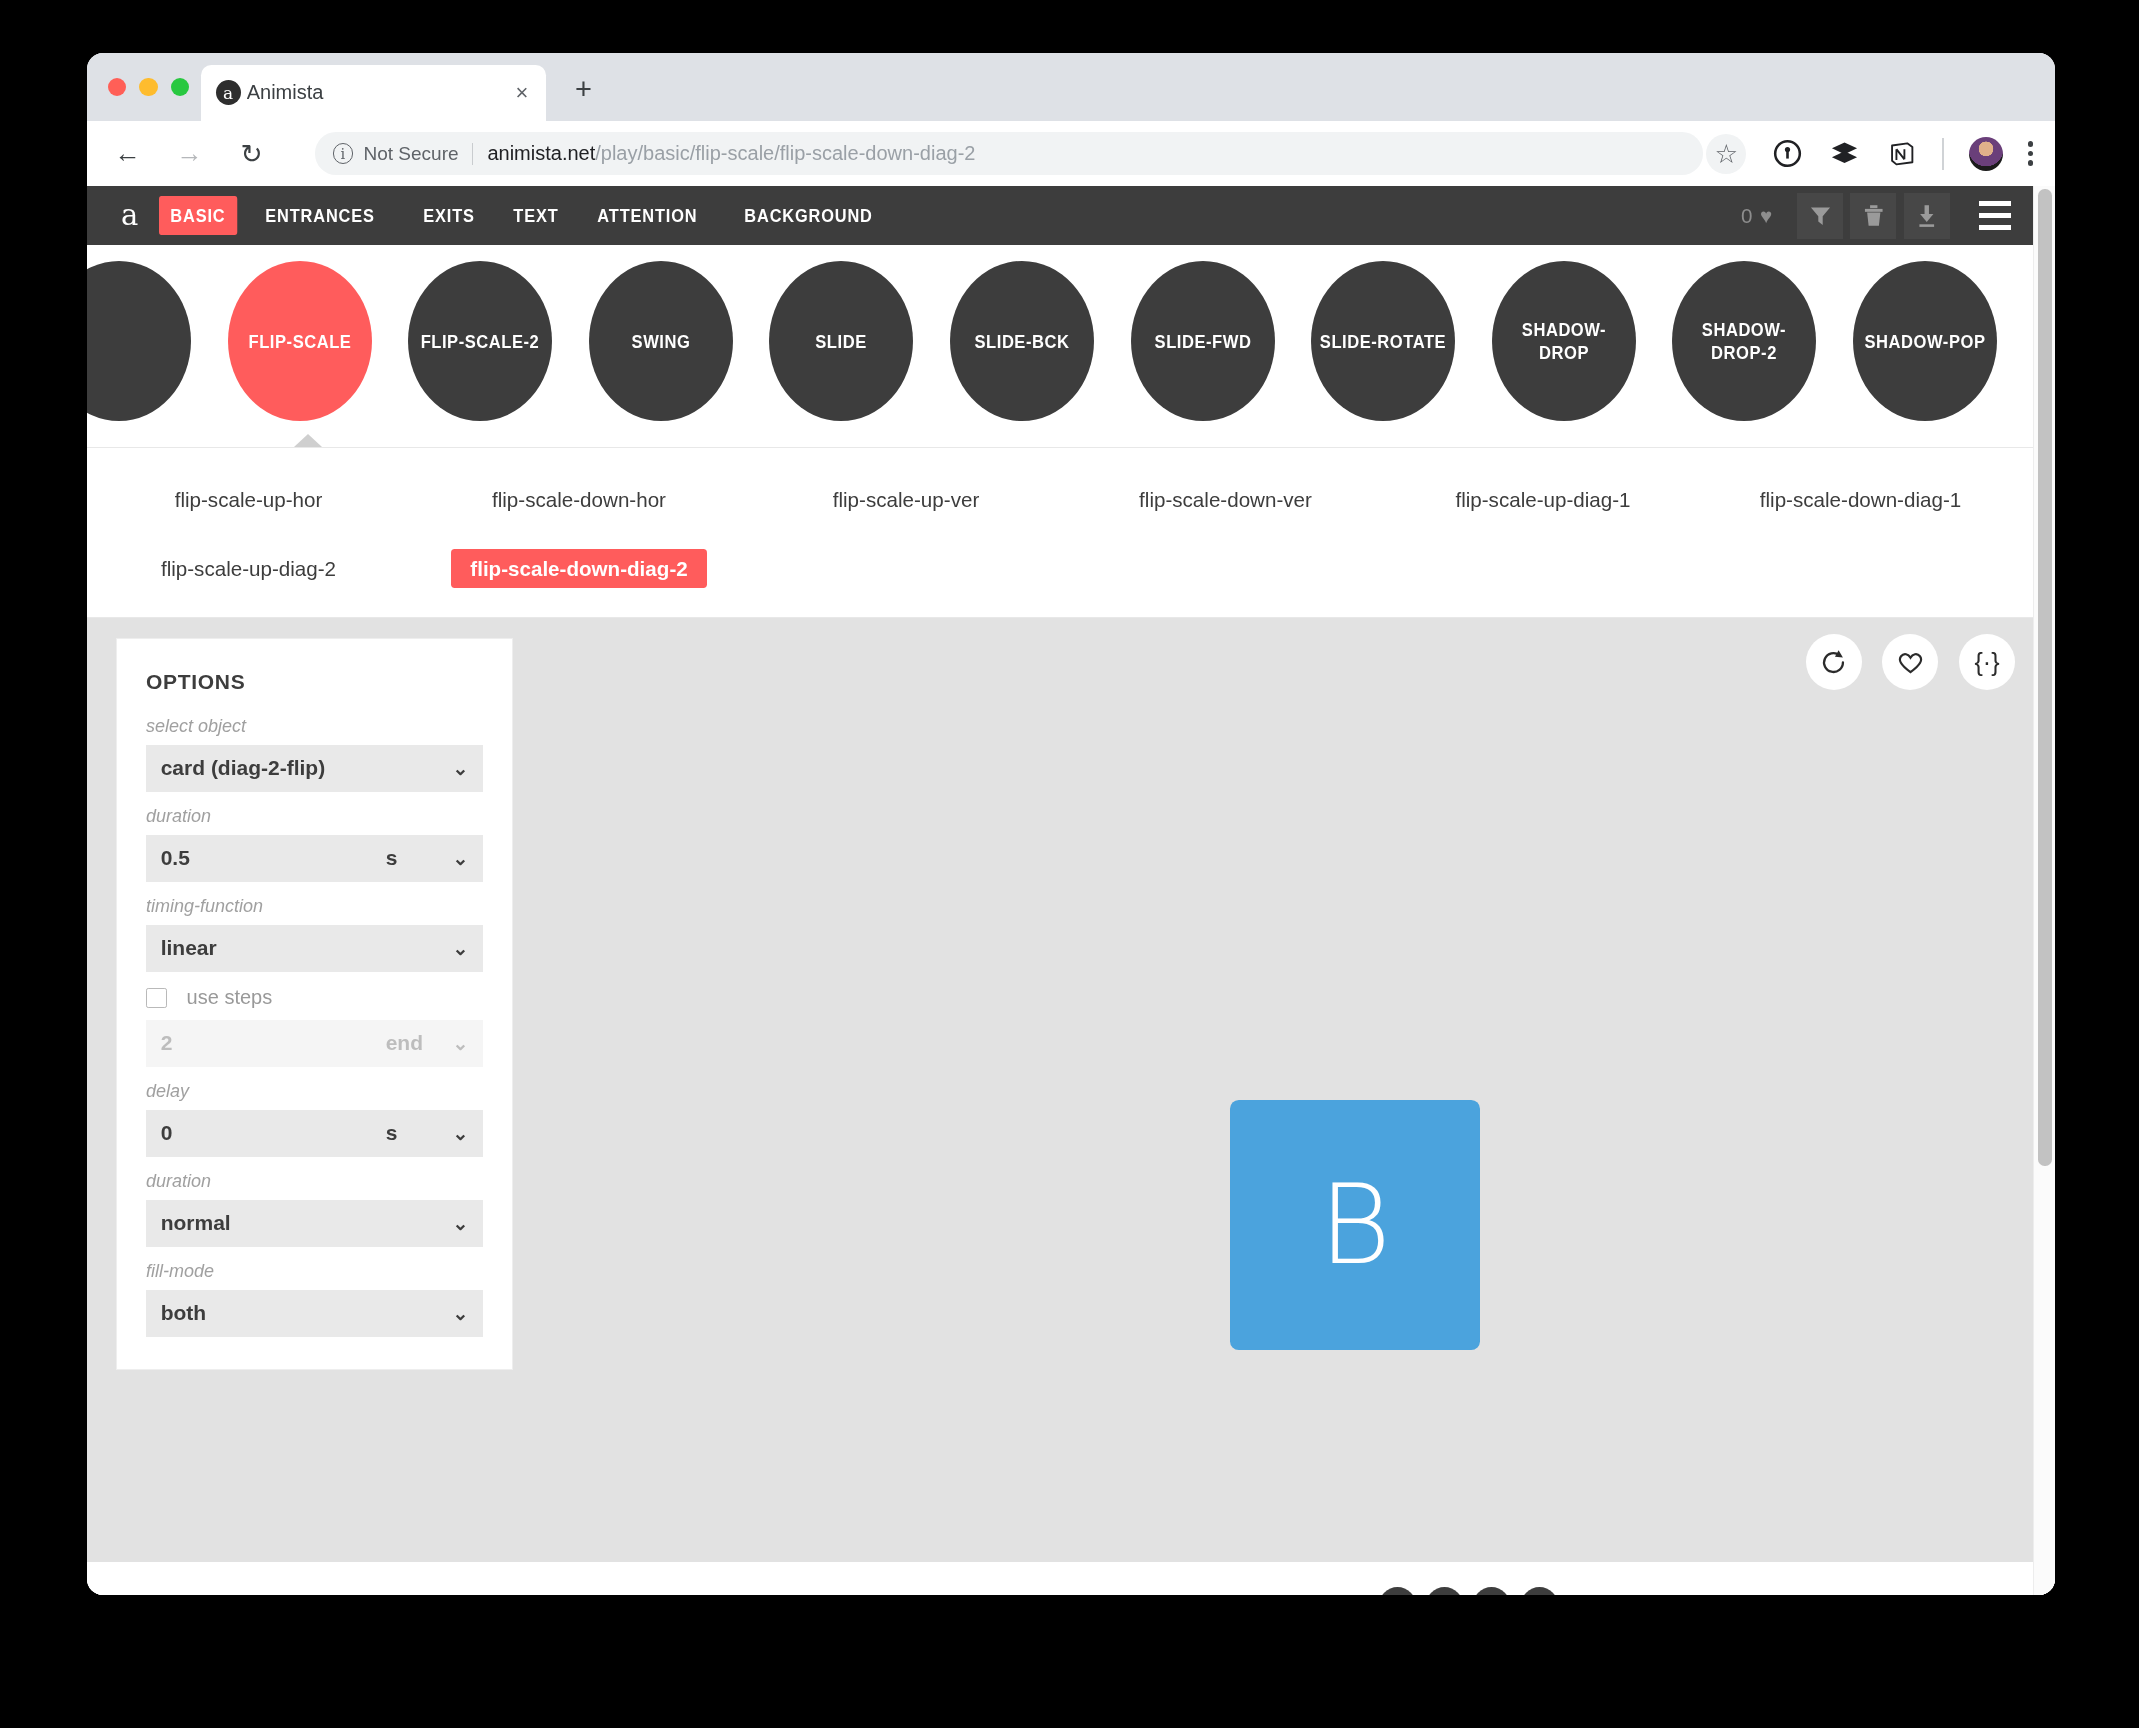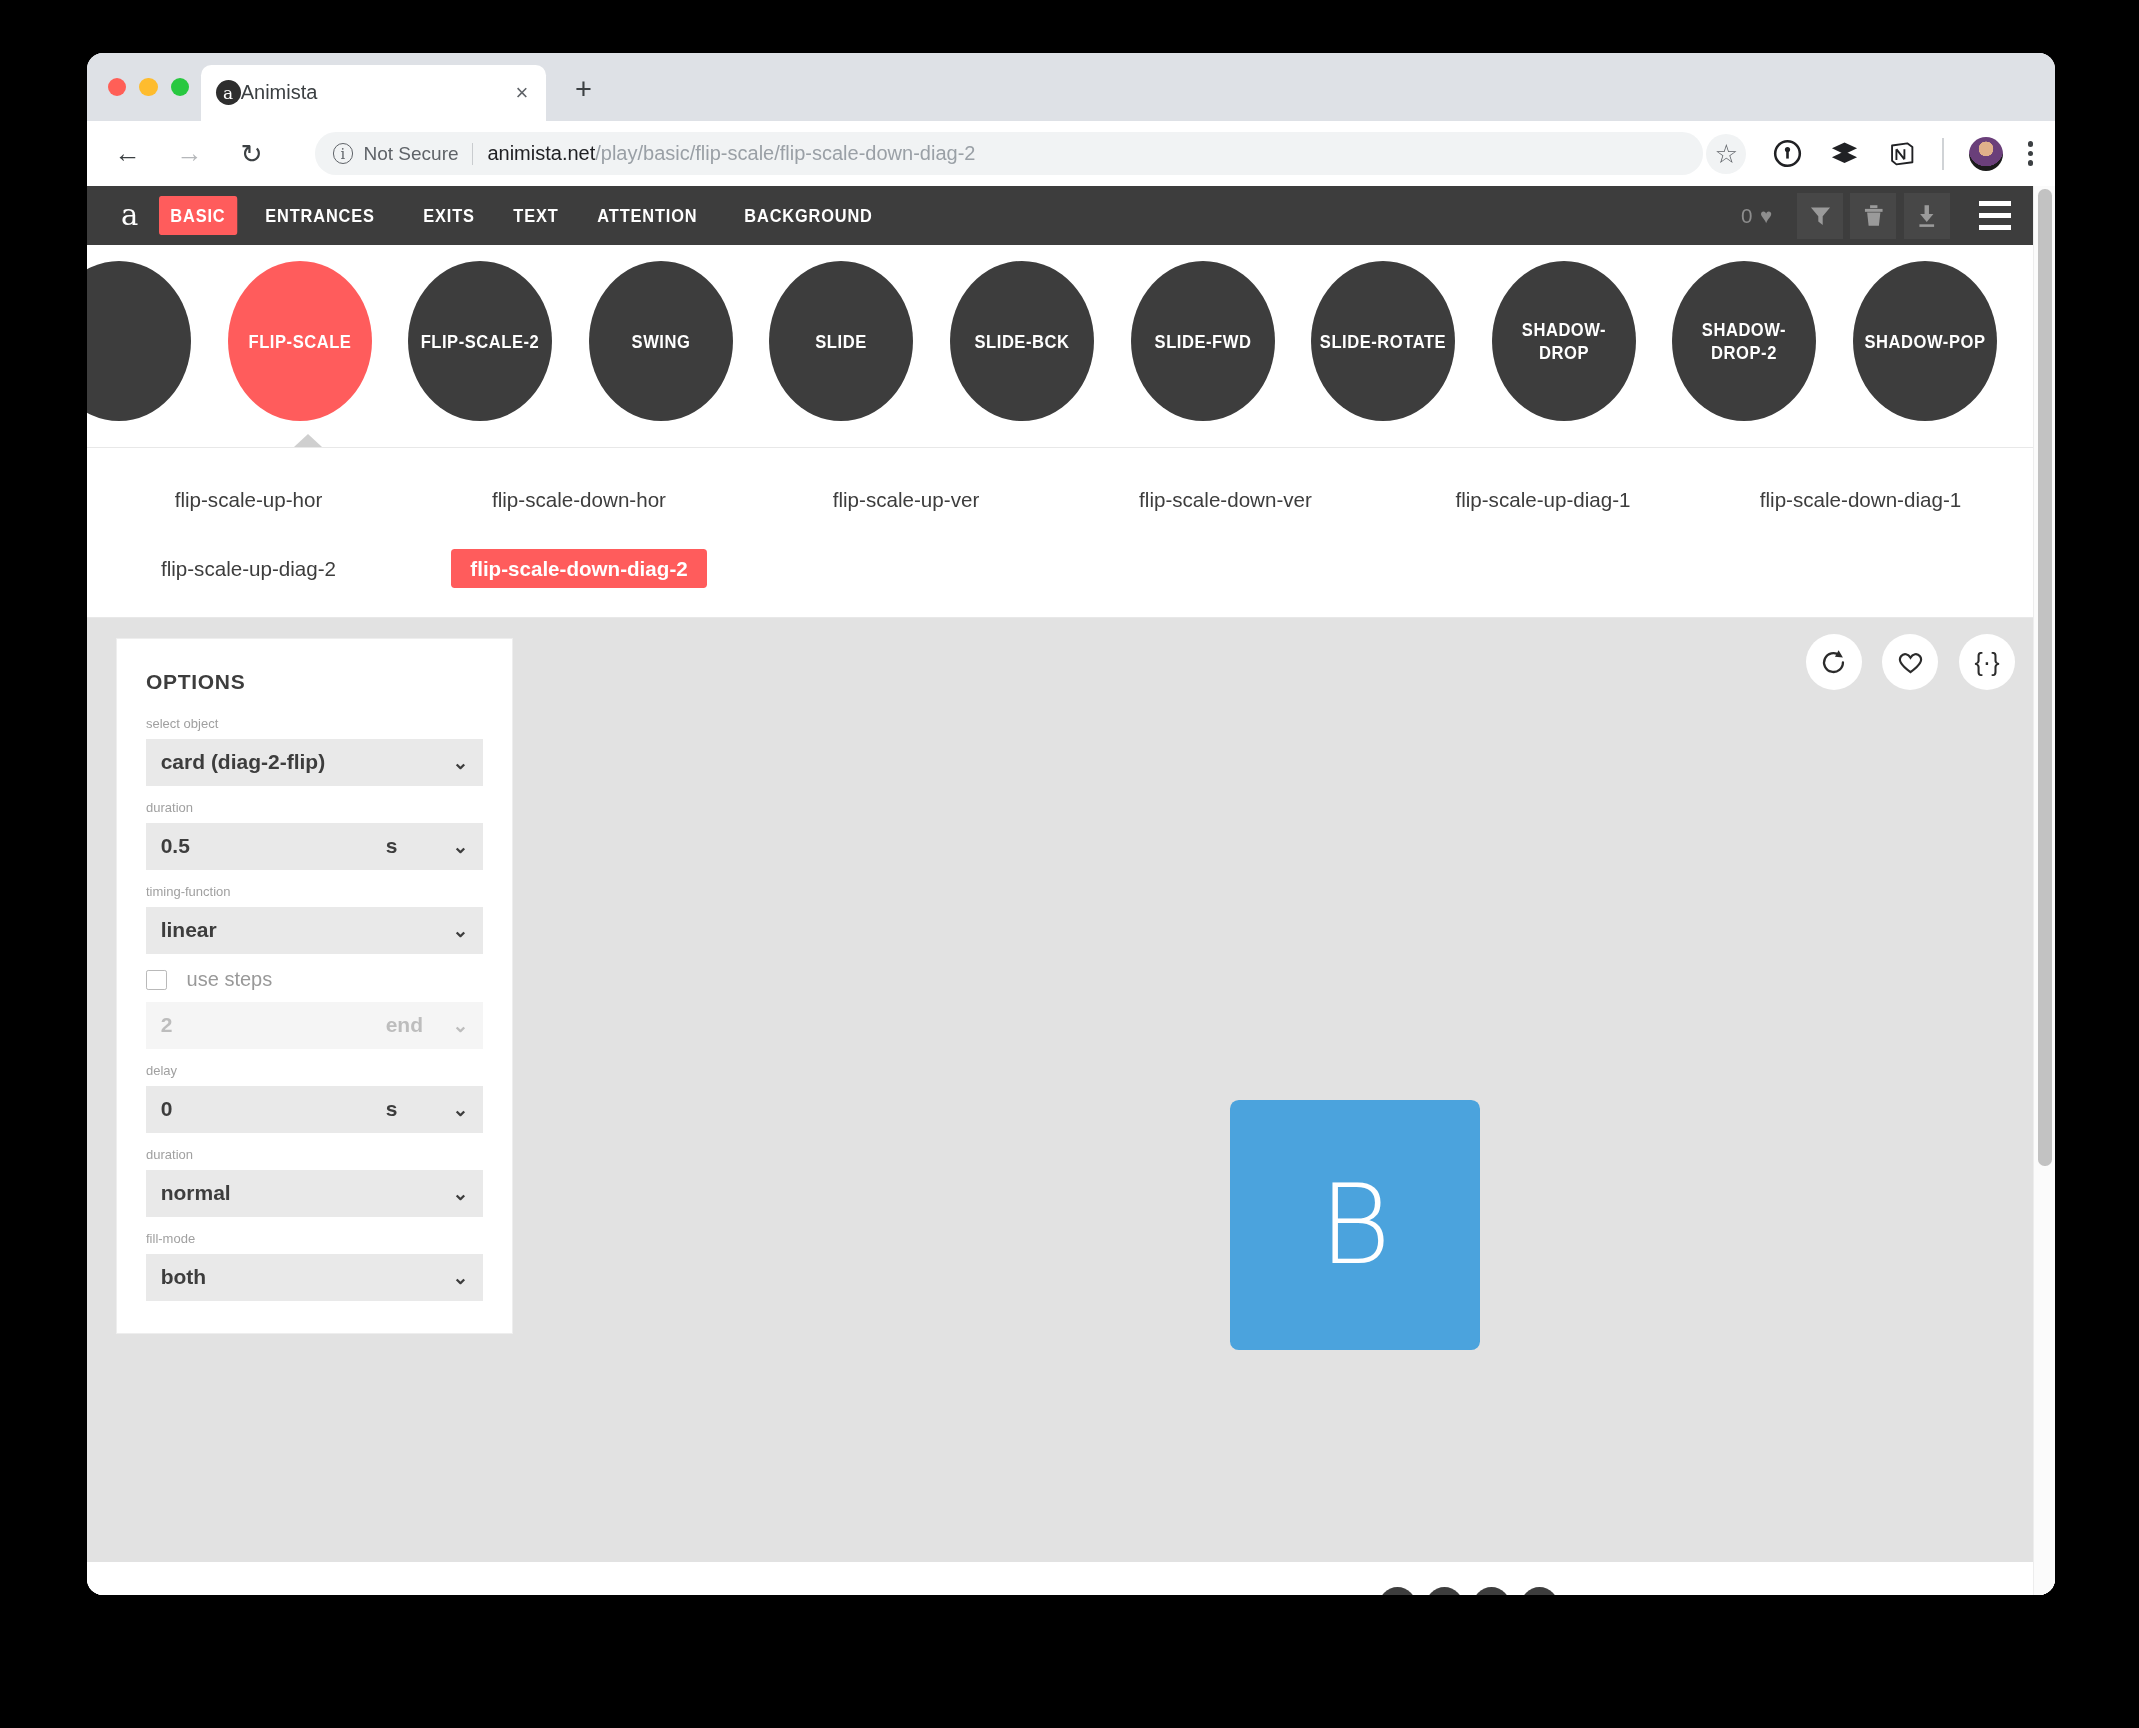--- a/index.html
+++ b/index.html
@@ -56,21 +56,21 @@
     width: 25px; height: 25px;
     border-radius: 50%;
     background: #2e2e2e;
     color: #ffffff;
     font-family: "DejaVu Serif", serif;
     font-size: 17px;
     display: flex; align-items: center; justify-content: center;
     flex: 0 0 auto;
   }
   .tab-title {
-    margin-left: 0;
+    margin-left: 6px;
     font-size: 20px;
     color: #3c4043;
     flex: 1 1 auto;
     white-space: nowrap;
     overflow: hidden;
   }
   .tab-close {
     font-size: 22px;
     color: #5f6368;
     line-height: 1;
@@ -321,23 +321,24 @@
     padding: 31px 29px 32px 29px;
   }
   .options h2 {
     font-size: 21px;
     font-weight: 700;
     color: #3d3d3d;
     letter-spacing: 0.7px;
     margin-bottom: 22px;
   }
   .fld-label {
-    font-size: 13px;
+    font-size: 18px;
     color: #a0a0a0;
     margin-bottom: 7.3px;
+    font-style: italic;
   }
   .fld { margin-bottom: 14.7px; }
   .control {
     background: #e9e9e9;
     height: 47px;
     display: flex;
     align-items: center;
     padding: 0 14.7px;
     font-size: 21px;
     color: #3d3d3d;

